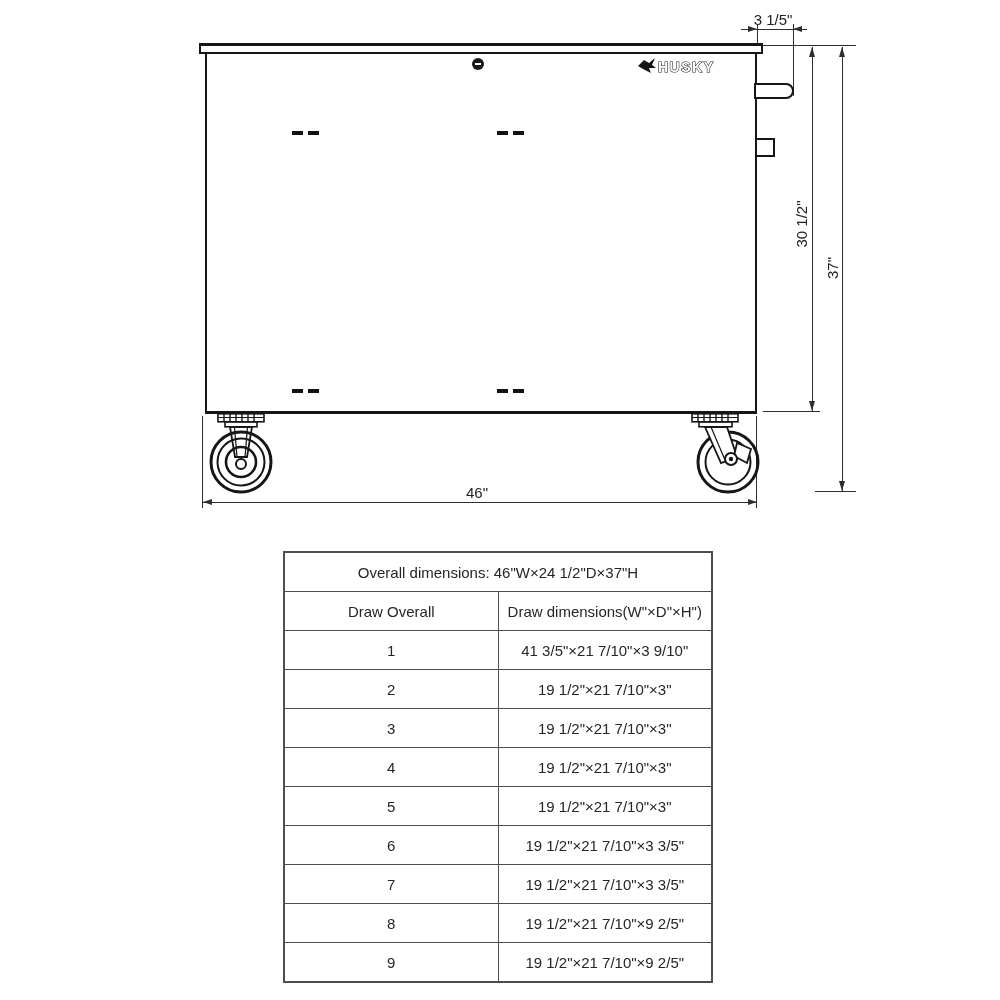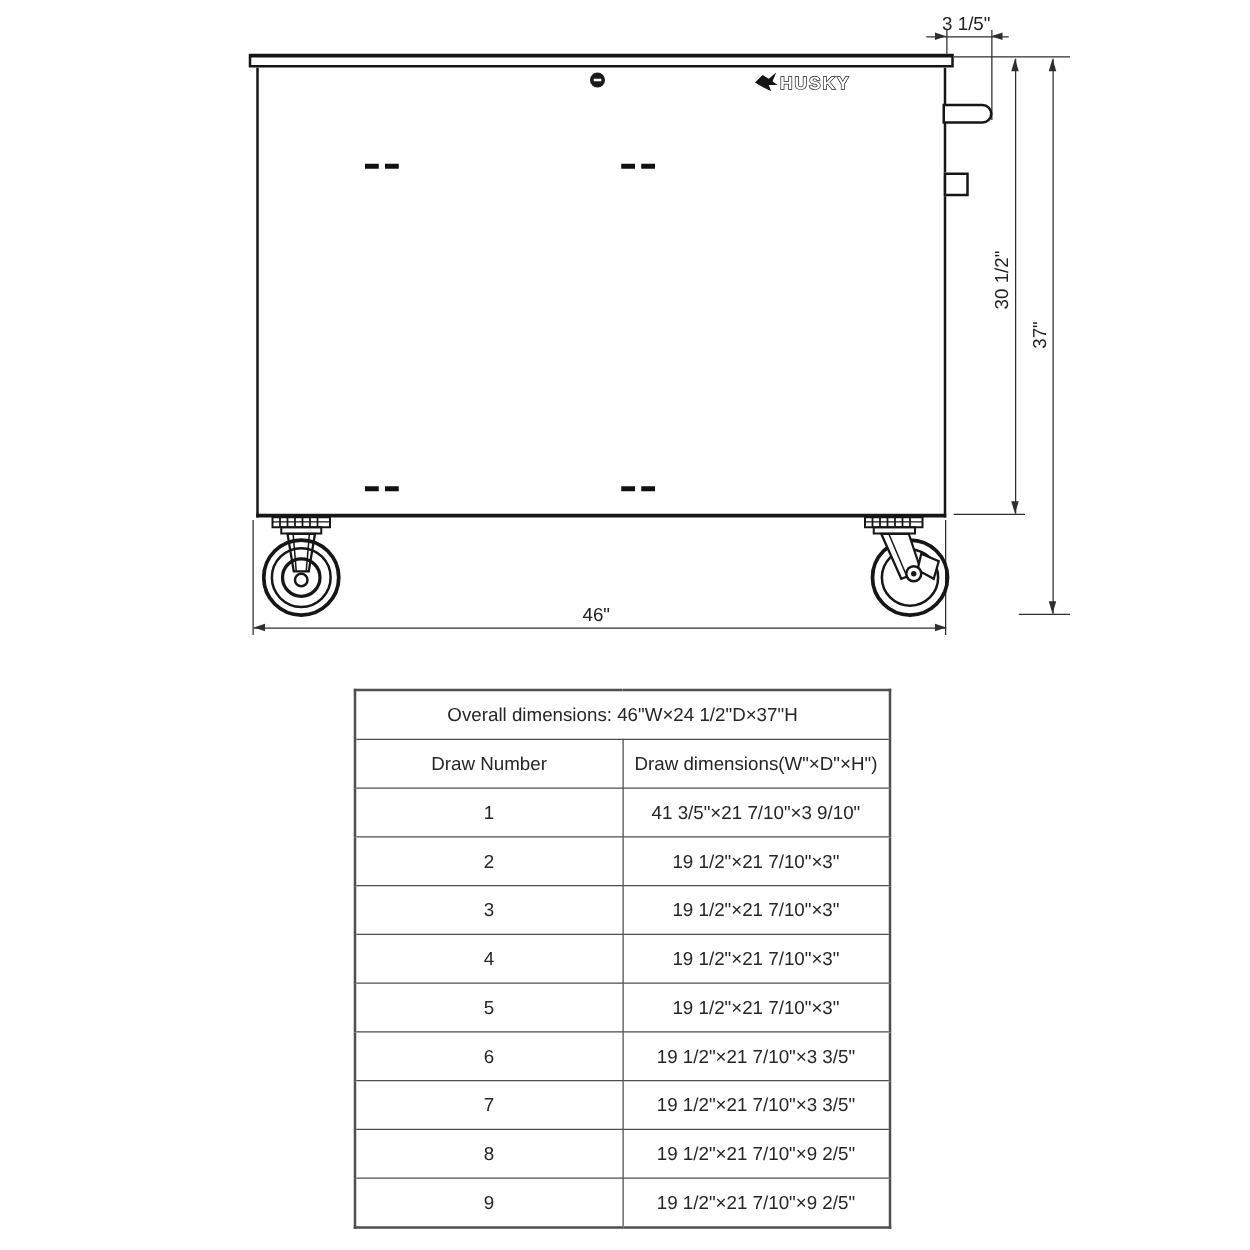--- a/index.html
+++ b/index.html
@@ -13,21 +13,21 @@
   .body{left:205px;top:54px;width:552px;height:360px;background:#fff;
         border:0 solid #161616;border-left-width:2px;border-right-width:2px;border-bottom-width:3px;z-index:1;}
   .innerline{width:0;border-left:1.5px solid #161616;}
   .il-l{left:219px;top:56px;height:26px;}
   .il-r{left:742px;top:56px;height:26px;}
   .interior{left:219px;top:82px;width:525px;height:306px;border:2px solid #161616;background:#fff;}
 
   .lock{left:472px;top:58px;width:12px;height:12px;border-radius:50%;background:#1b1b1b;z-index:3;}
   .lock i{position:absolute;left:3px;top:5px;width:6px;height:2px;background:#fff;}
 
-  .logo{left:603px;top:56px;width:98px;height:20px;z-index:3;}
+  .logo{left:637px;top:56px;width:98px;height:20px;z-index:3;}
 
   .drawer{position:absolute;box-sizing:border-box;border:2px solid #161616;background:#fff;
           display:flex;flex-direction:column;}
   .rail{position:relative;height:10px;border-bottom:1.5px solid #161616;flex:0 0 auto;}
   .face{flex:1;display:flex;align-items:center;justify-content:center;}
   .num{font-family:"Liberation Serif",serif;font-size:23px;color:#161616;line-height:1;}
   .d1{left:223px;top:85px;width:516px;height:47px;}
   .d2{left:222px;top:149px;width:246px;height:44px;}
   .d3{left:490px;top:149px;width:250px;height:44px;}
   .d4{left:222px;top:197px;width:246px;height:40px;}
@@ -312,21 +312,21 @@
   <div class="abs arr a-l a46l"></div>
   <div class="abs arr a-r a46r"></div>
   <div class="abs dimtext t46">46"</div>
 
   <table class="spec">
     <tbody>
         <tr>
       <td colspan="2">Overall dimensions: 46"W×24 1/2"D×37"H</td>
     </tr>
     <tr>
-      <td class="colnum">Draw Number</td>
+      <td class="colnum">Draw Overall</td>
       <td>Draw dimensions(W"×D"×H")</td>
     </tr>
     <tr>
       <td>1</td>
       <td>41 3/5"×21 7/10"×3 9/10"</td>
     </tr>
     <tr>
       <td>2</td>
       <td>19 1/2"×21 7/10"×3"</td>
     </tr>

